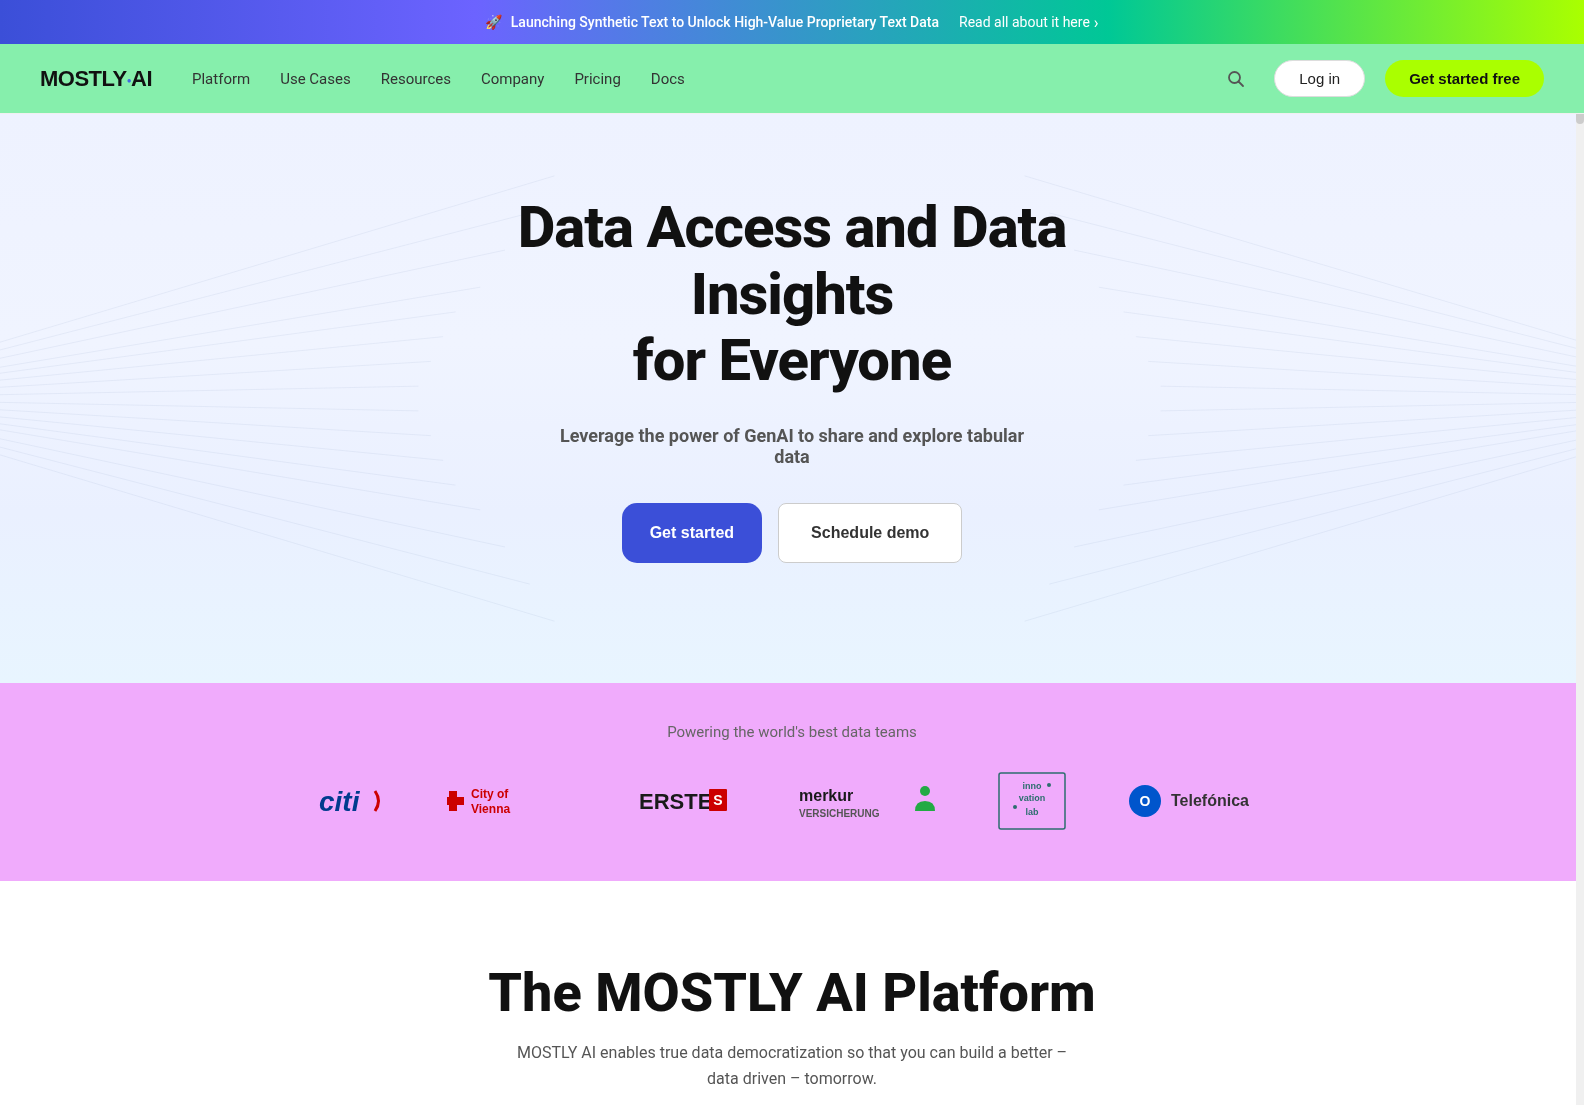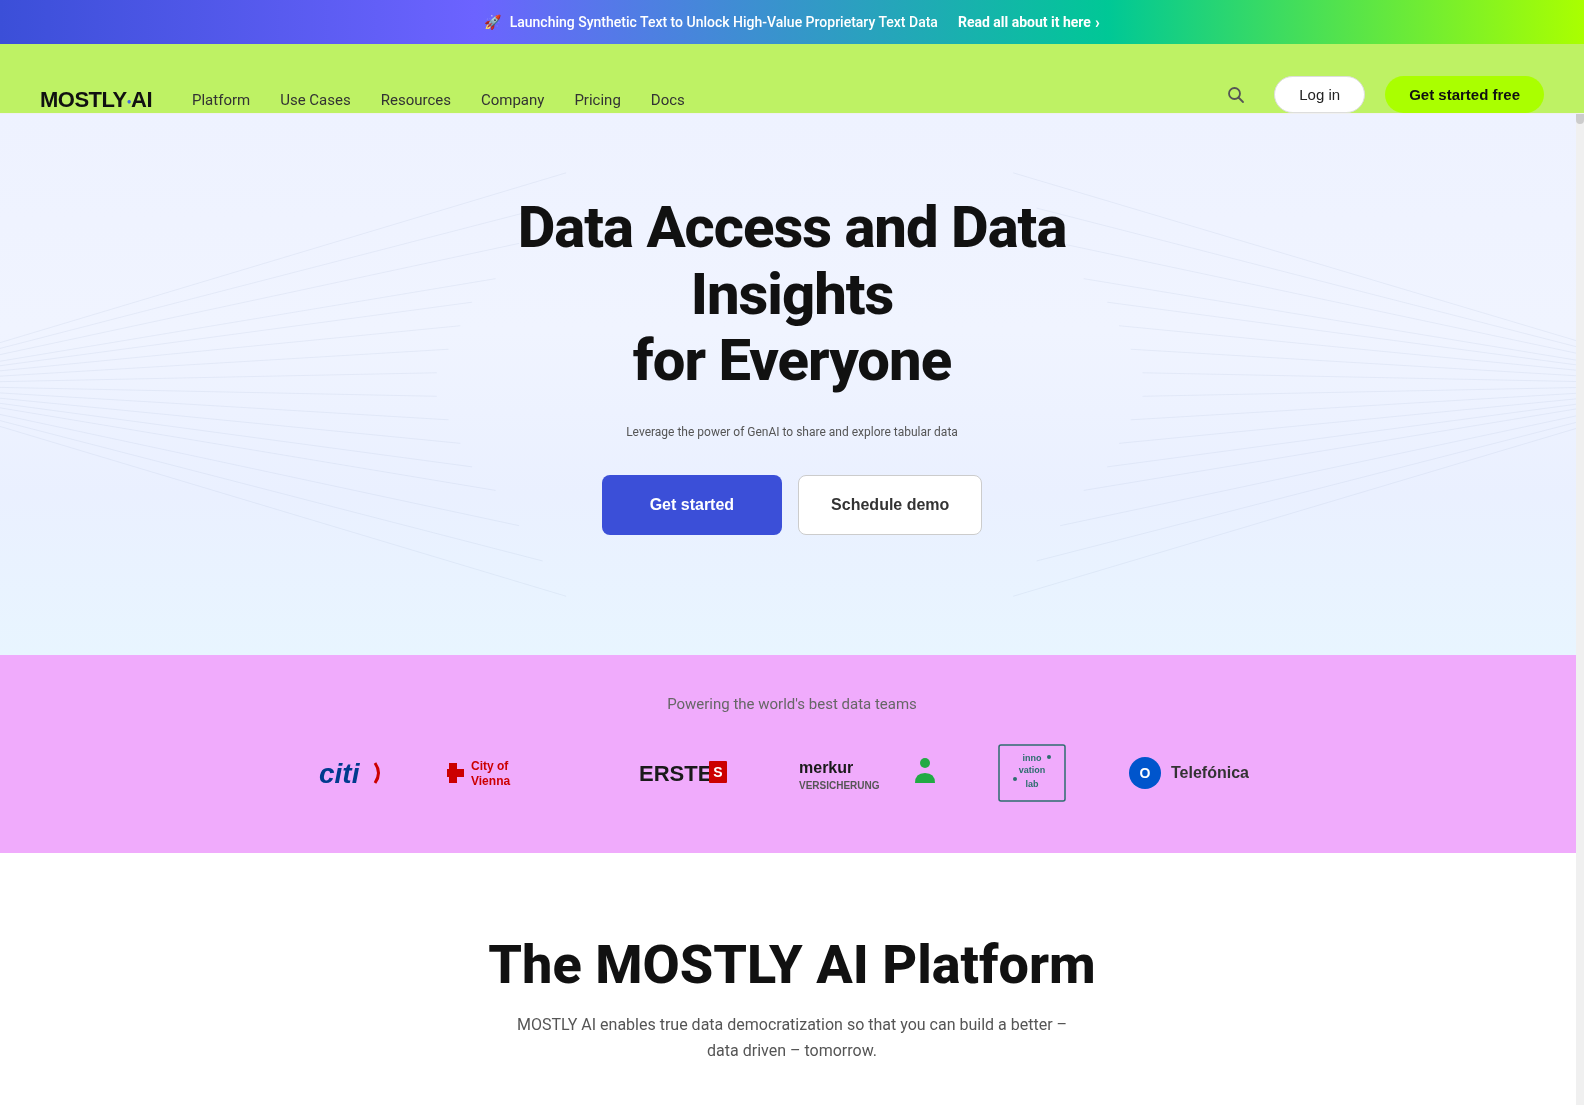--- a/index.html
+++ b/index.html
@@ -19,38 +19,38 @@
       color: #fff;
       font-size: 14px;
       font-weight: 500;
       display: flex;
       align-items: center;
       gap: 8px;
     }
     .announcement-link {
       color: #fff;
       font-size: 14px;
-      font-weight: 700;
+      font-weight: 400;
       display: flex;
       align-items: center;
       gap: 4px;
       cursor: pointer;
       white-space: nowrap;
     }
     .announcement-link .chevron {
       font-size: 16px;
     }
 
     
     .navbar {
-      background: #bef264;
+      background: #86efac;
       padding: 0 40px;
       height: 70px;
       display: flex;
-      align-items: flex-end;
+      align-items: center;
       justify-content: space-between;
       border-bottom: 1px solid #f0f0f0;
       position: sticky;
       top: 0;
       z-index: 100;
     }
     .navbar-left {
       display: flex;
       align-items: center;
       gap: 40px;
@@ -122,39 +122,40 @@
     .hero-title {
       font-size: 58px;
       font-weight: 800;
       color: #111;
       line-height: 1.15;
       max-width: 700px;
       margin: 0 auto 31px;
       letter-spacing: -1px;
     }
     .hero-subtitle {
-      font-size: 12px;
+      font-size: 18px;
       color: #555;
       margin-bottom: 36px;
       max-width: 500px;
       margin-left: auto;
       margin-right: auto;
+      font-weight: bold;
     }
     .hero-buttons {
       display: flex;
       gap: 16px;
       justify-content: center;
       margin-bottom: 60px;
     }
     .btn-hero-primary {
       background: #3b4fd8;
       color: #fff;
       border: none;
-      border-radius: 8px;
-      padding: 14px 48px;
+      border-radius: 15px;
+      padding: 14px 28px;
       font-size: 16px;
       font-weight: 600;
       cursor: pointer;
     }
     .btn-hero-secondary {
       background: #fff;
       color: #333;
       border: 1.5px solid #ccc;
       border-radius: 8px;
       padding: 20px 32px;

